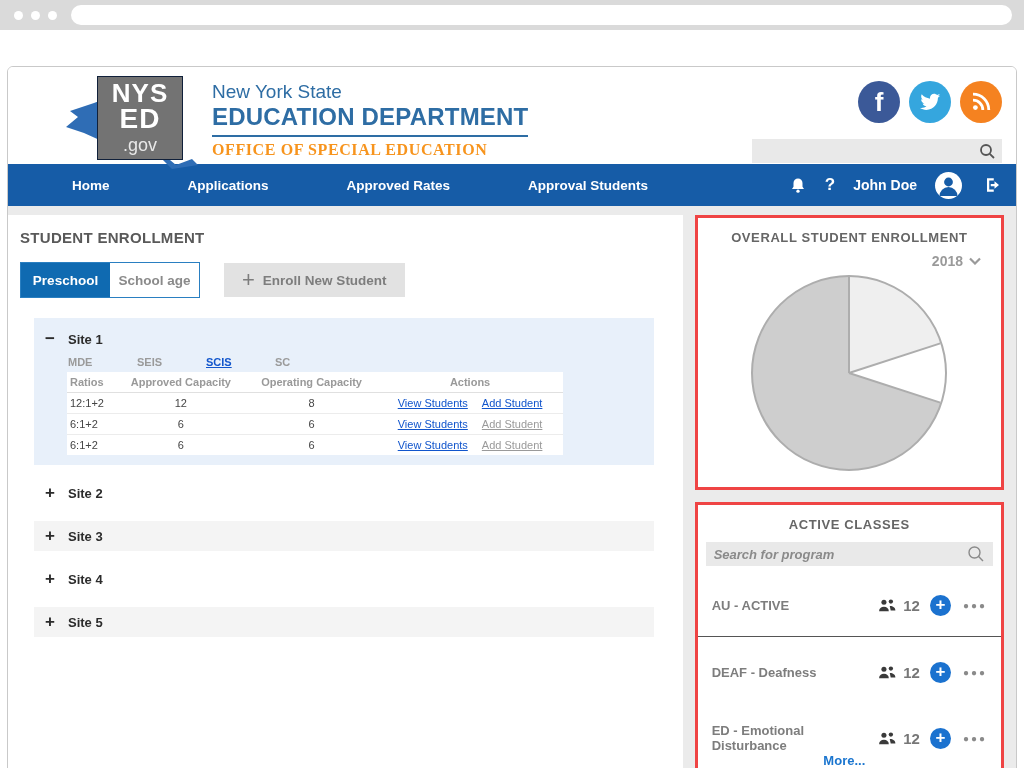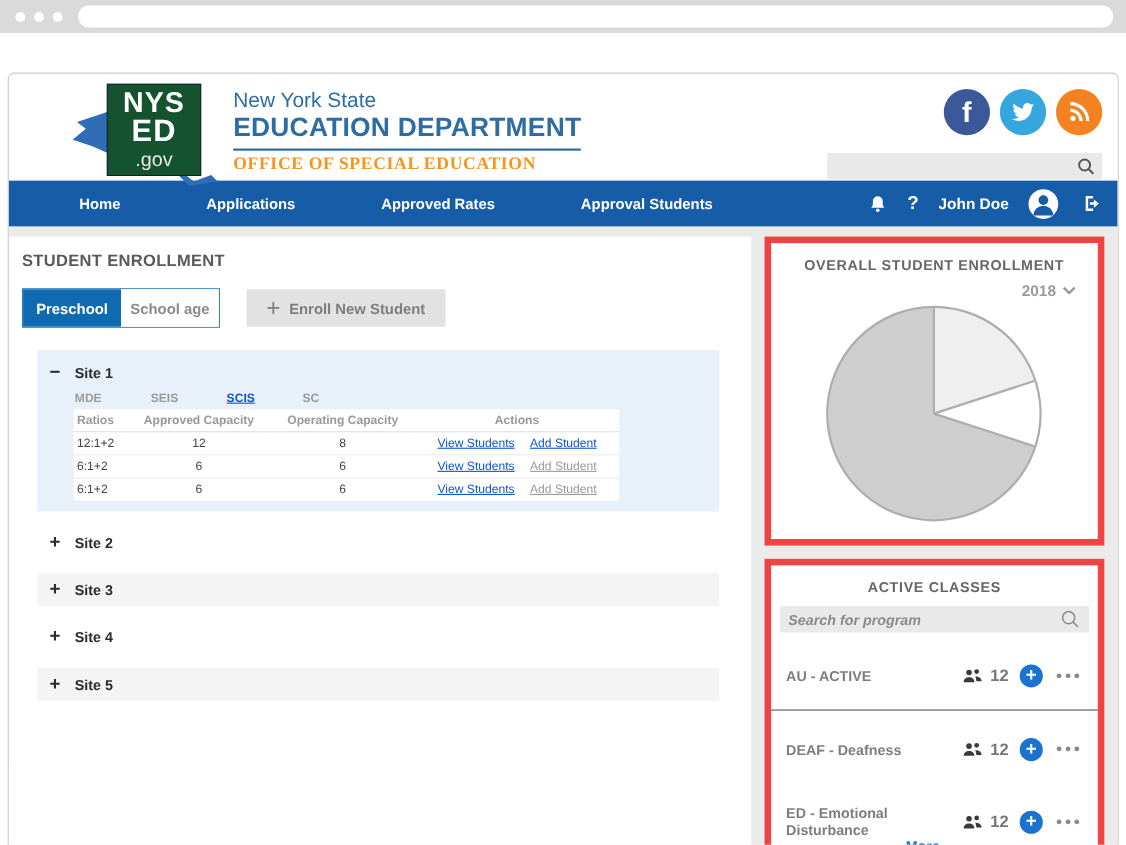--- a/index.html
+++ b/index.html
@@ -11,21 +11,21 @@
   .chrome-dot { width:9px; height:9px; border-radius:50%; background:#fff; }
   .url-bar { flex:1; height:20px; background:#fff; border-radius:10px; }
 
   
   .window { width:1010px; margin:36px auto 0 auto; border:1px solid #c9c9c9; border-radius:6px; overflow:hidden; background:#fff; }
 
   
   .masthead { height:97px; background:#fff; display:flex; align-items:flex-start; padding:6px 12px 0 82px; position:relative; }
   .logo-wrap { position:relative; width:100px; height:88px; flex:0 0 auto; }
   .ny-shape { position:absolute; left:-26px; top:8px; fill:#2f6db5; }
-  .logo-box { position:absolute; left:8px; top:4px; width:84px; height:82px; background:#14532d; color:#fff; text-align:center; padding-top:4px; box-shadow:0 0 0 1px #10203a; }
+  .logo-box { position:absolute; left:8px; top:4px; width:84px; height:82px; background:#737373; color:#fff; text-align:center; padding-top:4px; box-shadow:0 0 0 1px #10203a; }
   .logo-box .l1 { font-size:26px; font-weight:bold; line-height:25px; letter-spacing:1px; }
   .logo-box .l2 { font-size:28px; font-weight:bold; line-height:26px; letter-spacing:1px; }
   .logo-box .l3 { font-size:18px; color:#e8e8e8; margin-top:3px; }
   .org-block { margin:8px 0 0 22px; }
   .org-l1 { color:#2e6da4; font-size:19px; }
   .org-l2 { color:#2e6da4; font-size:24px; font-weight:bold; letter-spacing:0.2px; border-bottom:2px solid #2e6da4; padding-bottom:4px; }
   .org-l3 { color:#f7941d; font-family:"Liberation Serif", serif; font-weight:bold; font-size:16px; letter-spacing:0.6px; margin-top:4px; }
   .mast-right { position:absolute; right:14px; top:6px; width:250px; }
   .social-row { display:flex; justify-content:flex-end; gap:9px; margin-top:8px; }
   .social { width:42px; height:42px; border-radius:50%; display:flex; align-items:center; justify-content:center; color:#fff; font-weight:bold; font-size:26px; }
@@ -71,21 +71,21 @@
   .cap-table td:first-child { text-align:left; padding-left:3px; }
   .cap-table tr:last-child td { border-bottom:none; }
   .act-cell { display:flex; gap:14px; justify-content:center; }
   .lnk { color:#1155cc; text-decoration:underline; cursor:pointer; }
   .lnk.disabled { color:#9a9a9a; }
   .site-row { width:620px; margin-left:14px; height:30px; display:flex; align-items:center; margin-top:13px; }
   .site-row.shade { background:#f4f4f4; }
 
   
   .right-col { width:310px; display:flex; flex-direction:column; gap:12px; }
-  .panel { background:#fff; border:6px solid #ef4444; }
+  .panel { background:#fff; border:3px solid #ef4444; }
   .panel-title { text-align:center; color:#666; font-size:13px; font-weight:bold; letter-spacing:0.6px; padding-top:12px; }
   .year-row { display:flex; justify-content:flex-end; align-items:center; gap:6px; padding:8px 20px 0 0; color:#9a9a9a; font-size:14px; font-weight:bold; cursor:pointer; }
   .pie-wrap { display:flex; justify-content:center; padding:6px 0 16px 0; }
   .pie { position:relative; width:196px; height:196px; border-radius:50%; border:2px solid #adadad; }
   .pie-line { position:absolute; left:calc(50% - 1px); bottom:50%; width:2px; height:50%; background:#adadad; transform-origin:50% 100%; }
 
   .classes-panel { flex:1; display:flex; flex-direction:column; padding-bottom:8px; }
   .cls-search { margin:10px 8px 0 8px; height:24px; background:#e9e9e9; display:flex; align-items:center; }
   .cls-search input { flex:1; border:none; background:transparent; outline:none; height:100%; padding:0 8px; font-size:13px; font-style:italic; font-weight:bold; color:#777; }
   .cls-search input::placeholder { color:#8a8a8a; opacity:1; }

